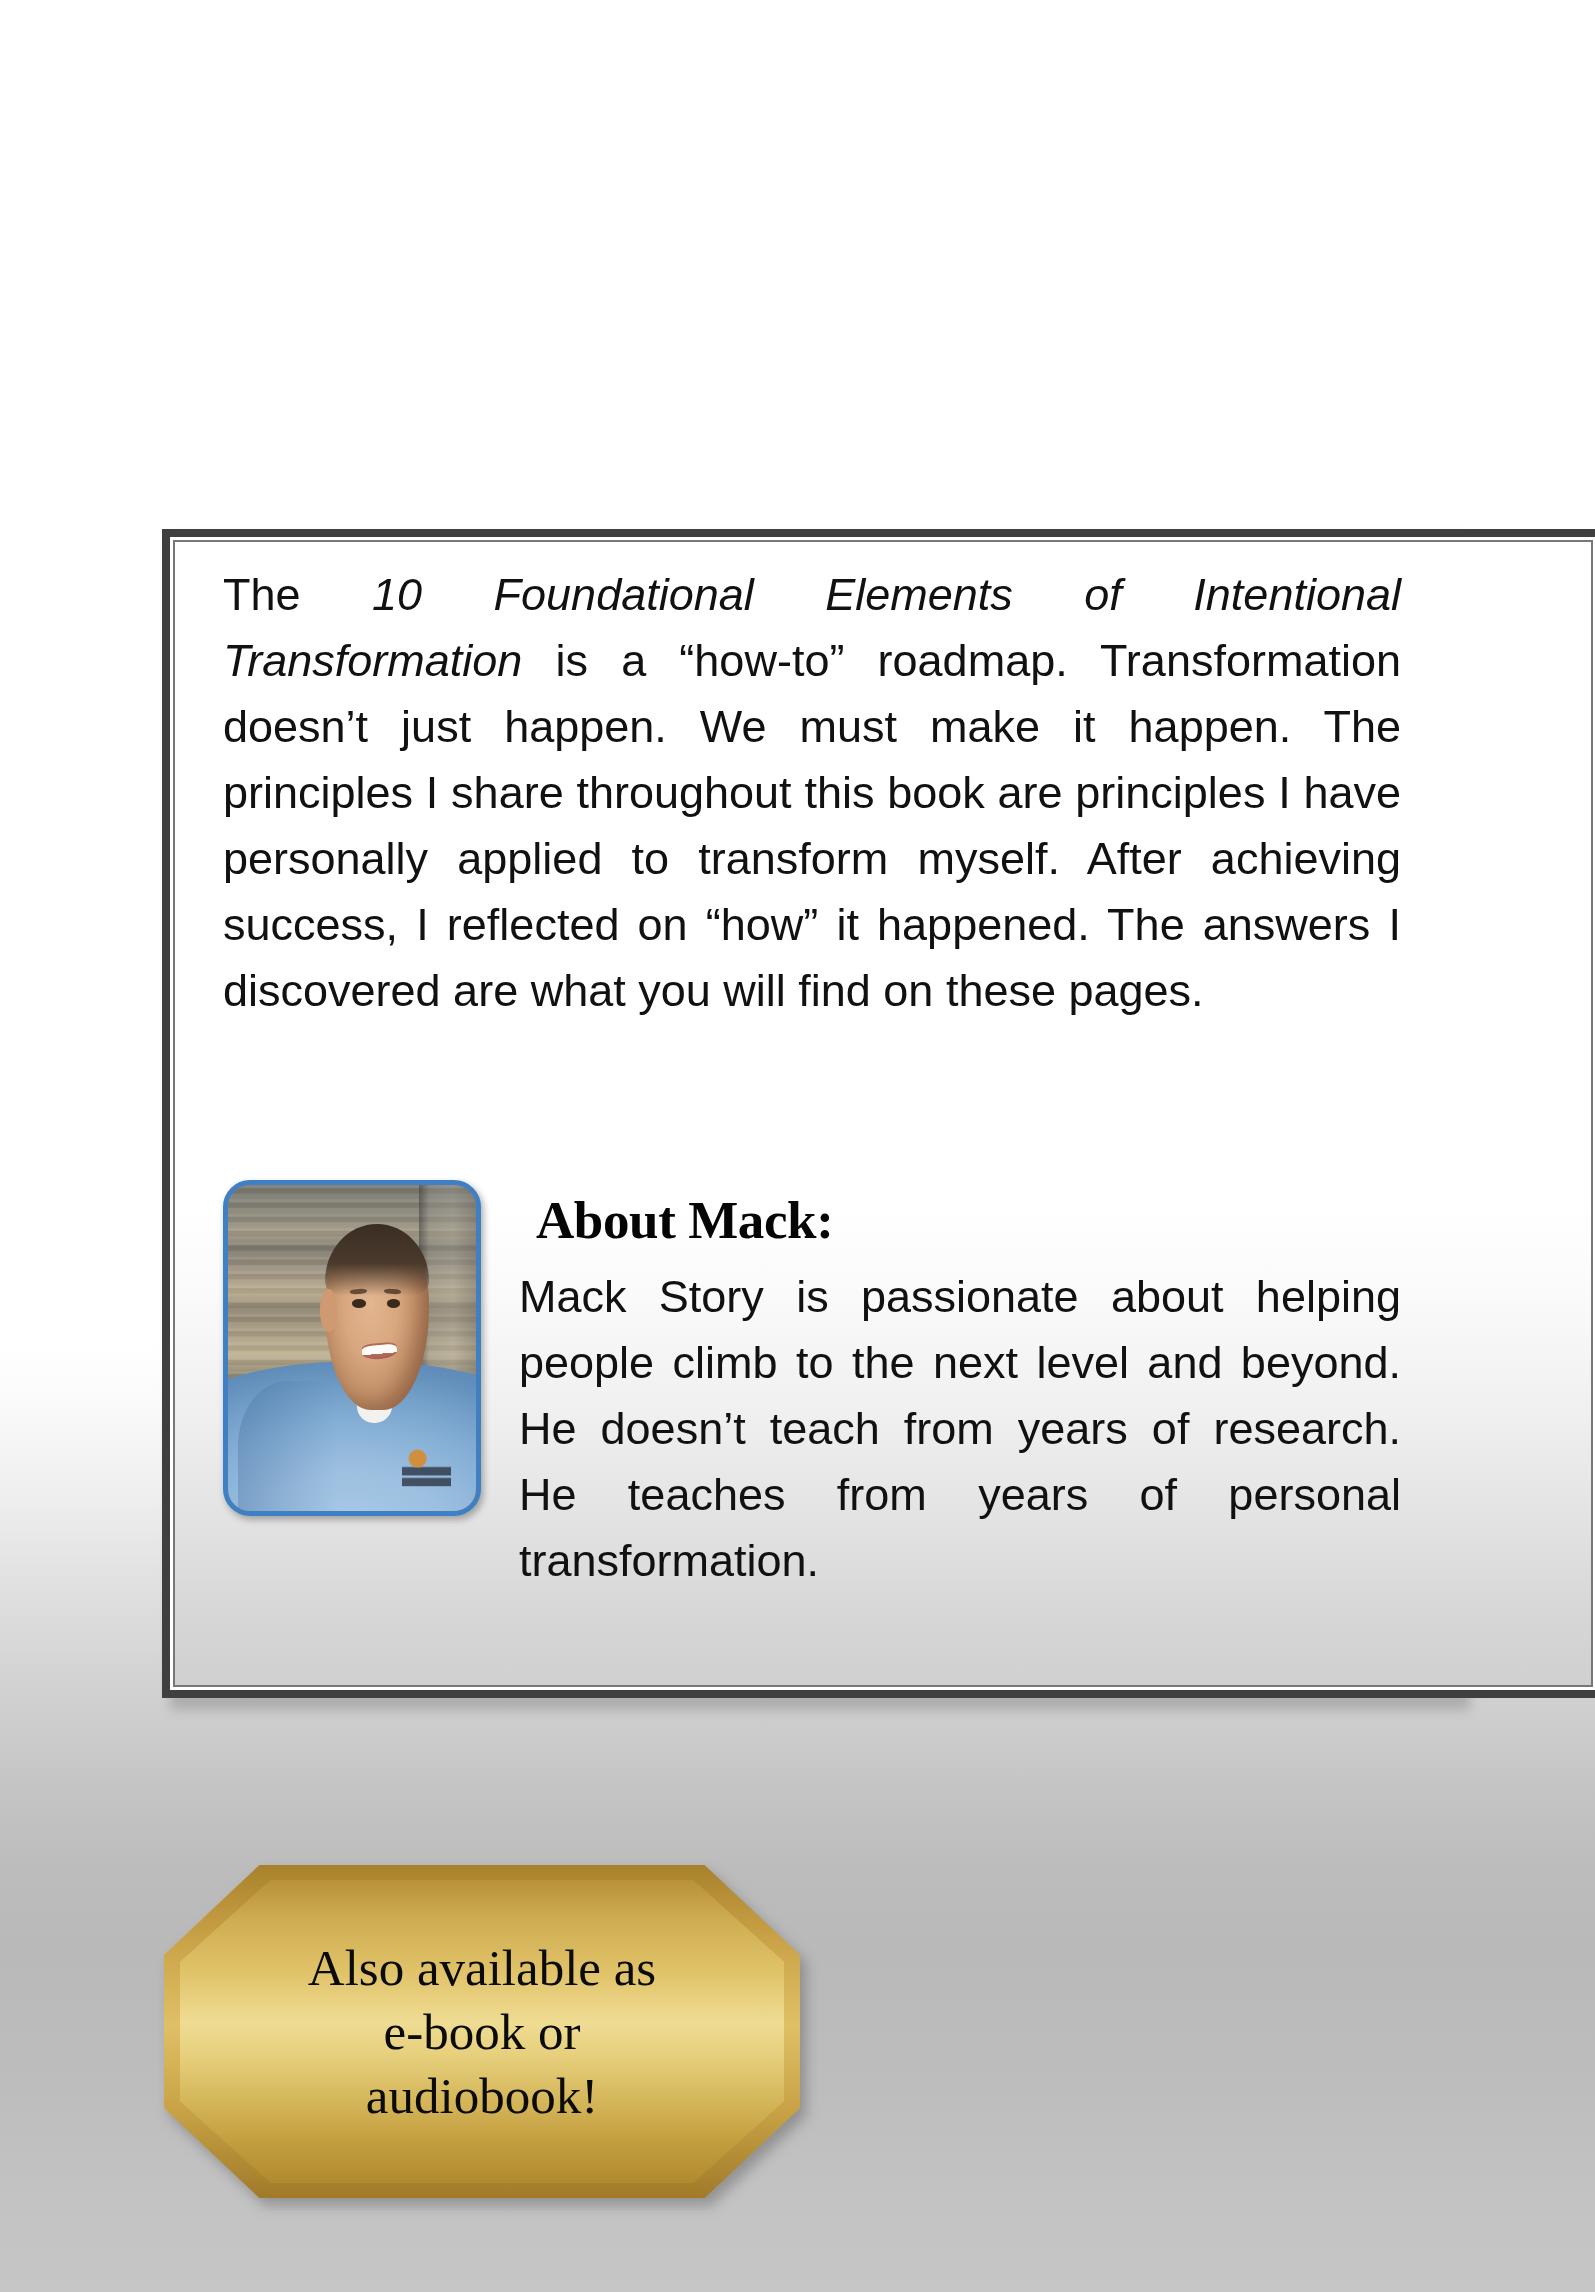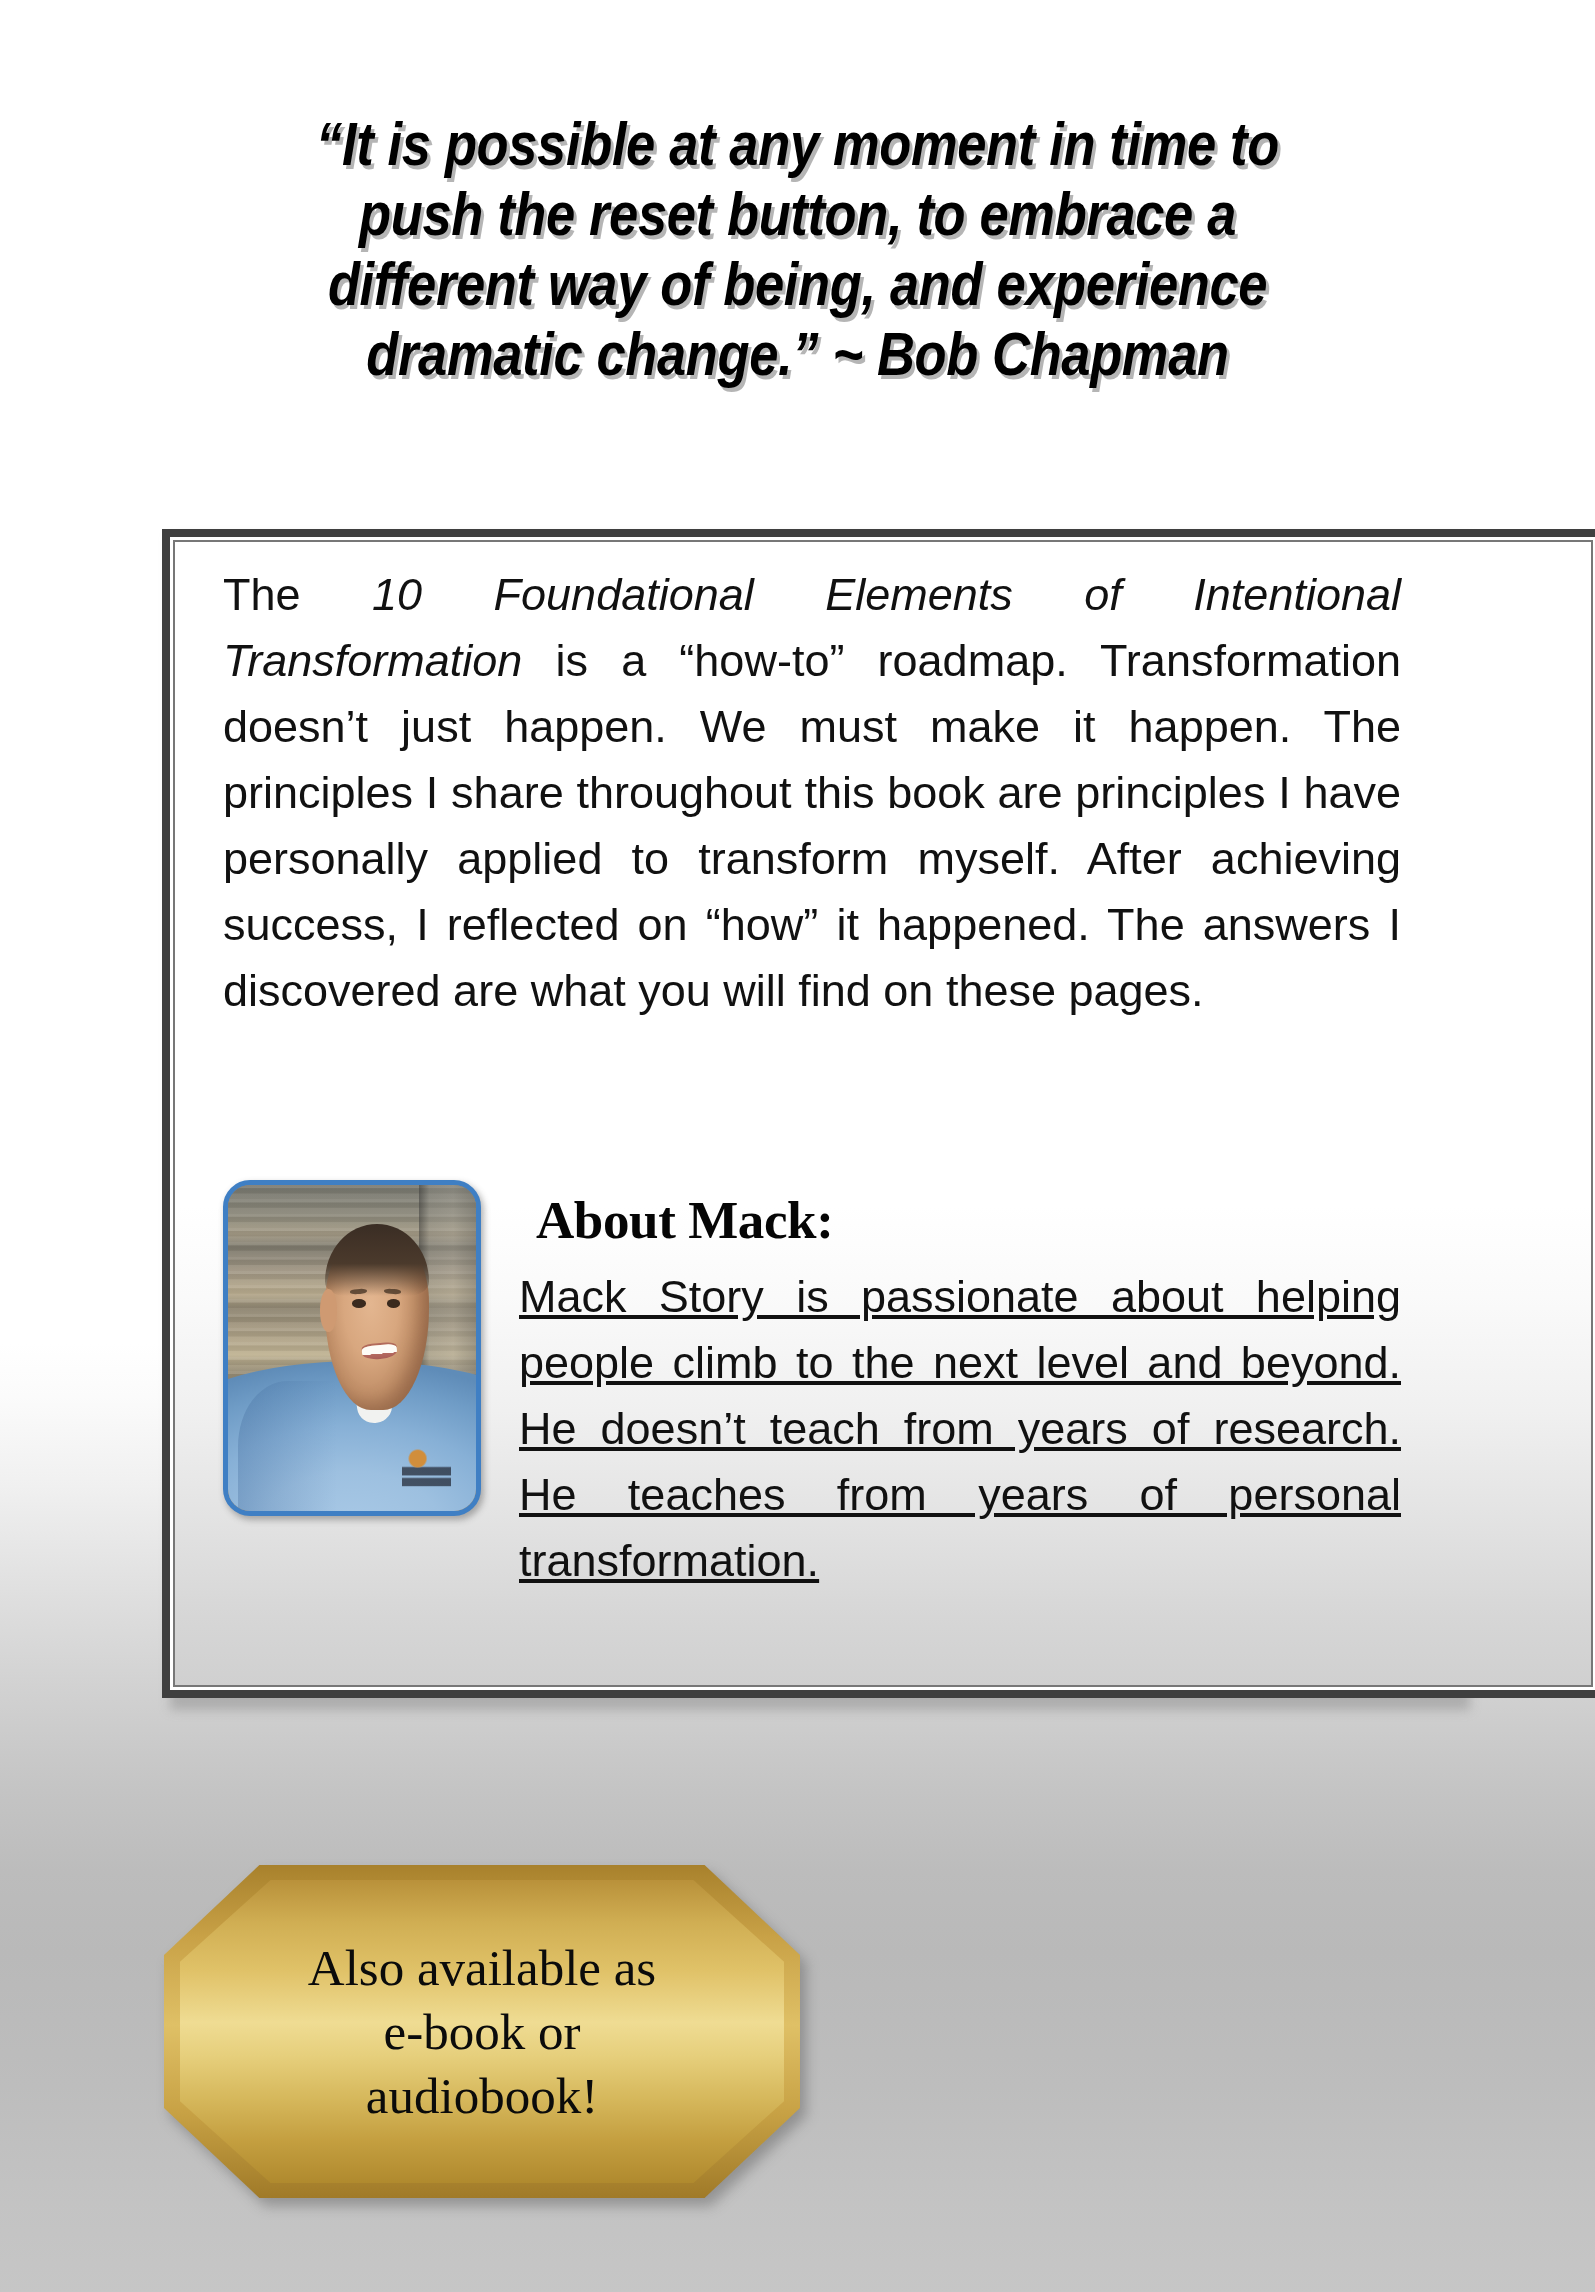--- a/index.html
+++ b/index.html
@@ -329,21 +329,20 @@
   }
 
   #author-bio {
     margin: 0;
     font-family: "Liberation Sans Narrow", "Liberation Sans", sans-serif;
     font-size: 45px;
     line-height: 66px;
     color: #111111;
     text-align: justify;
     text-justify: inter-word;
-    text-decoration: underline;
   }
 
   
   #badge-wrap {
     position: absolute;
     left: 164px;
     top: 1865px;
     width: 636px;
     height: 333px;
     filter: drop-shadow(6.3px 8px 6.3px rgba(80,80,80,0.42));
@@ -396,26 +395,20 @@
     white-space: pre-line;
     letter-spacing: 0px;
     border-radius: 17px;
   }
 </style>
 </head>
 <body>
 
 <div id="page">
 
-  <div id="quote-block">
-    <p id="quote-text">“It is possible at any moment in time to
-push the reset button, to embrace a
-different way of being, and experience
-dramatic change.” ~ Bob Chapman</p>
-  </div>
 
   <div id="content-box-shadow"></div>
   <div id="content-box">
     <div id="content-box-inner">
       <div id="content-box-inner2">
 
         <div id="content-inner">
           <p id="intro-paragraph"><span>The </span><span class="bookname">10 Foundational Elements of Intentional Transformation</span><span> is a “how-to” roadmap. Transformation doesn’t just happen. We must make it happen. The principles I share throughout this book are principles I have personally applied to transform myself. After achieving success, I reflected on “how” it happened. The answers I discovered are what you will find on these pages.</span></p>
         </div>
 

